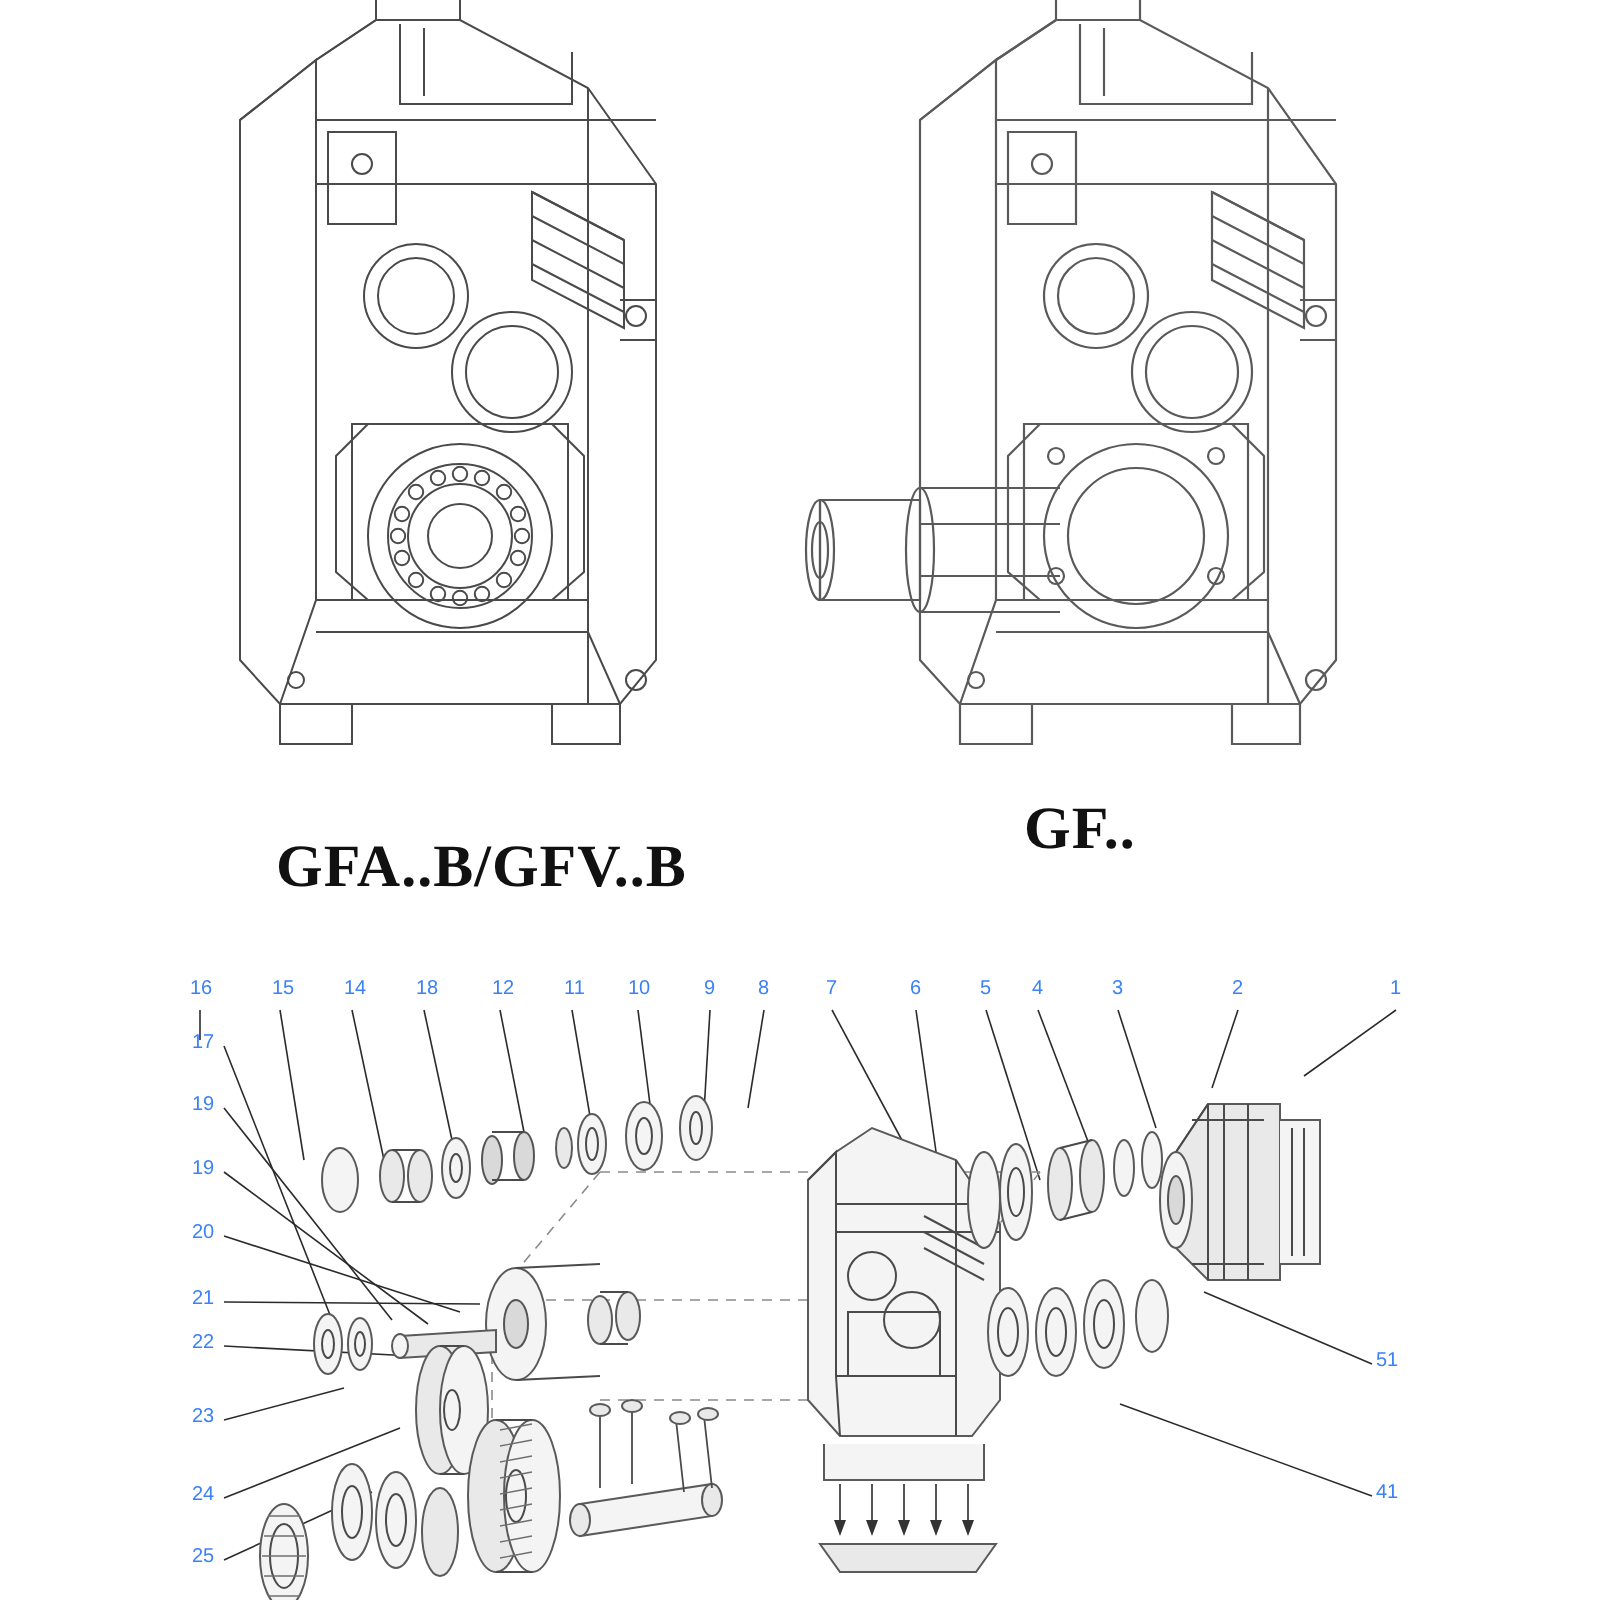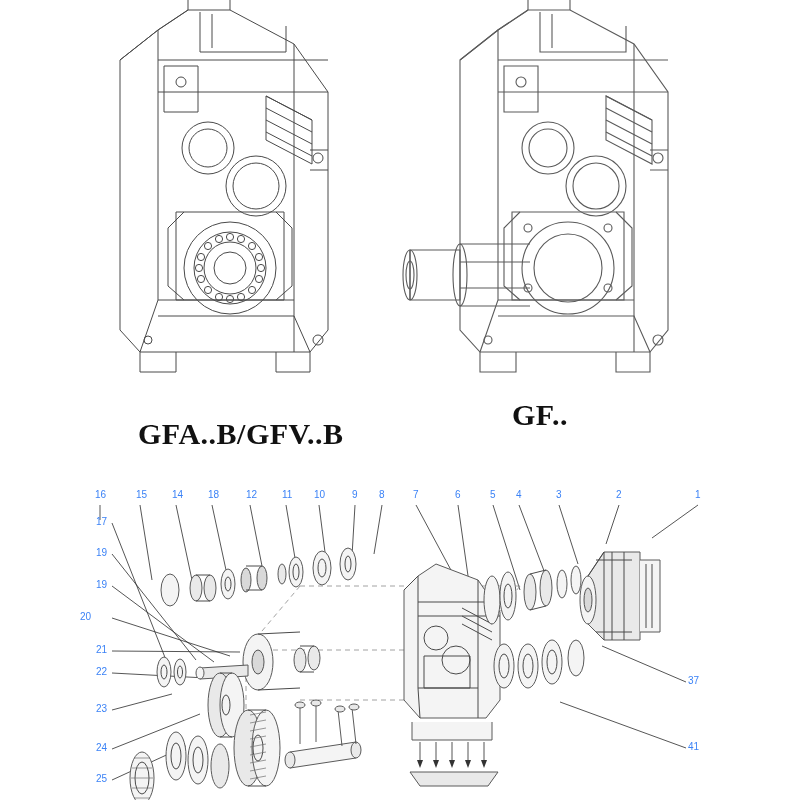--- a/index.html
+++ b/index.html
@@ -392,24 +392,24 @@
     <div class="num" style="left:455px; top:30px;">6</div>
     <div class="num" style="left:490px; top:30px;">5</div>
     <div class="num" style="left:516px; top:30px;">4</div>
     <div class="num" style="left:556px; top:30px;">3</div>
     <div class="num" style="left:616px; top:30px;">2</div>
     <div class="num" style="left:695px; top:30px;">1</div>
 
     <div class="num" style="left:96px; top:57px;">17</div>
     <div class="num" style="left:96px; top:88px;">19</div>
     <div class="num" style="left:96px; top:120px;">19</div>
-    <div class="num" style="left:80px; top:152px;">20</div>
+    <div class="num" style="left:96px; top:152px;">20</div>
     <div class="num" style="left:96px; top:185px;">21</div>
     <div class="num" style="left:96px; top:207px;text-align:right;">22</div>
     <div class="num" style="left:96px; top:244px;">23</div>
     <div class="num" style="left:96px; top:283px;text-align:center;">24</div>
     <div class="num" style="left:96px; top:314px;">25</div>
 
-    <div class="num" style="left:688px; top:216px;">37</div>
+    <div class="num" style="left:688px; top:216px;">51</div>
     <div class="num" style="left:688px; top:282px;">41</div>
 
   </div>
 </div>
 
 </body></html>

